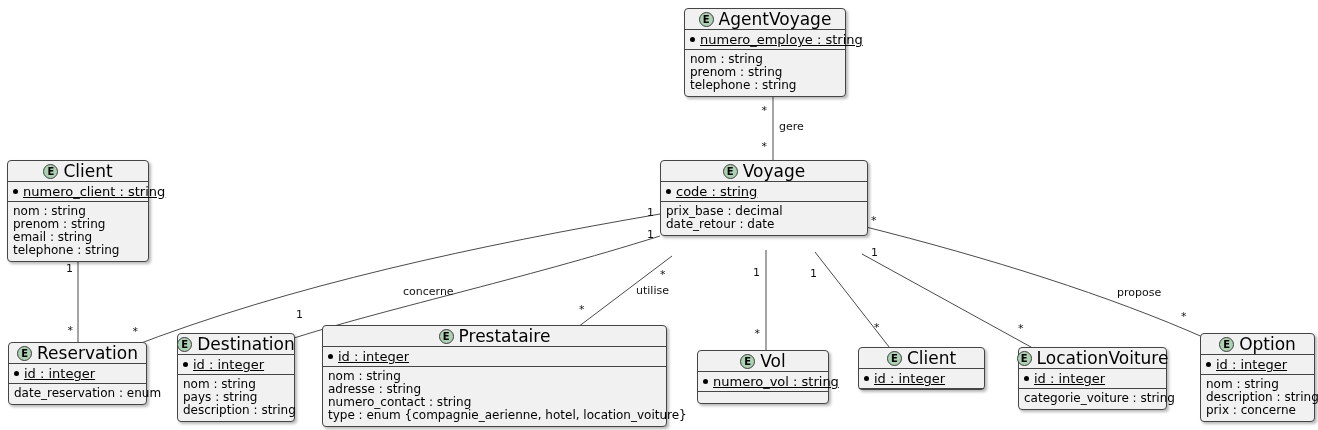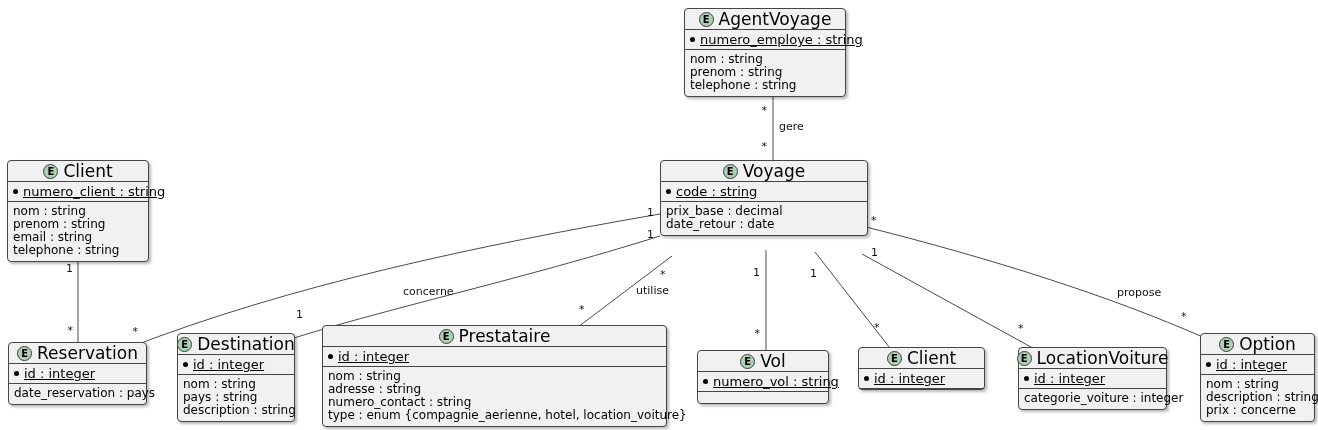--- a/index.html
+++ b/index.html
@@ -122,21 +122,21 @@
   <div class="entity" style="left:8px;top:342px;width:137px;">
     <div class="ent-header">
       <span class="ecircle">E</span>
       <span class="ename">Reservation</span>
     </div>
     <div class="ent-key">
       <span class="bullet"></span>
       <span class="keytext">id : integer</span>
     </div>
     <div class="ent-attrs">
-      <div class="attr">date_reservation : pays</div>
+      <div class="attr">date_reservation : enum</div>
     </div>
   </div>
 
   <div class="entity" style="left:177px;top:333px;width:116px;">
     <div class="ent-header">
       <span class="ecircle">E</span>
       <span class="ename">Destination</span>
     </div>
     <div class="ent-key">
       <span class="bullet"></span>
@@ -192,21 +192,21 @@
   <div class="entity" style="left:1018px;top:347px;width:147px;">
     <div class="ent-header">
       <span class="ecircle">E</span>
       <span class="ename">LocationVoiture</span>
     </div>
     <div class="ent-key">
       <span class="bullet"></span>
       <span class="keytext">id : integer</span>
     </div>
     <div class="ent-attrs">
-      <div class="attr">categorie_voiture : integer</div>
+      <div class="attr">categorie_voiture : string</div>
     </div>
   </div>
 
   <div class="entity" style="left:1200px;top:333px;width:113px;">
     <div class="ent-header">
       <span class="ecircle">E</span>
       <span class="ename">Option</span>
     </div>
     <div class="ent-key">
       <span class="bullet"></span>

